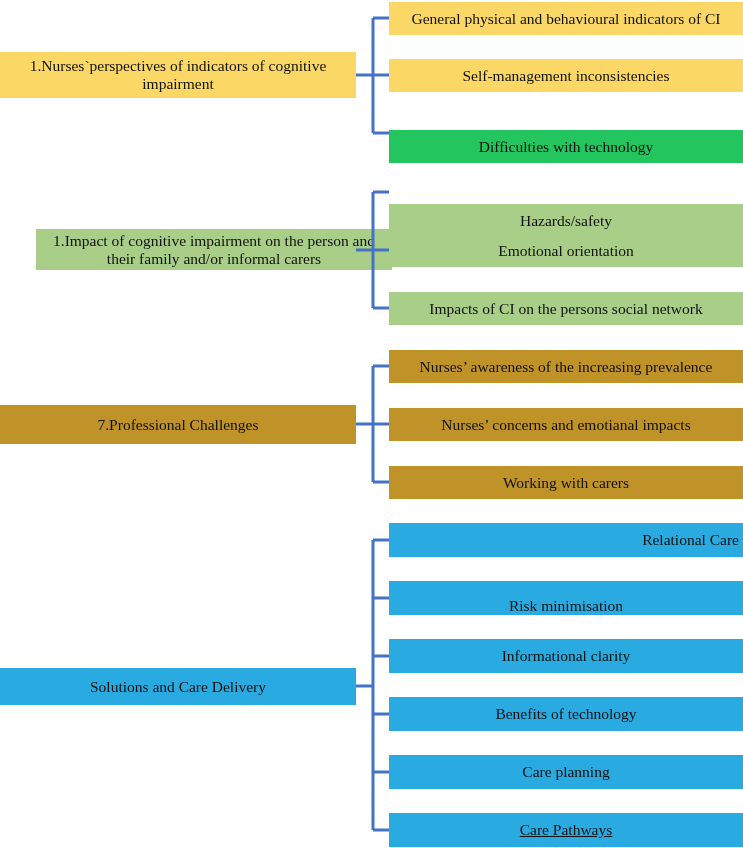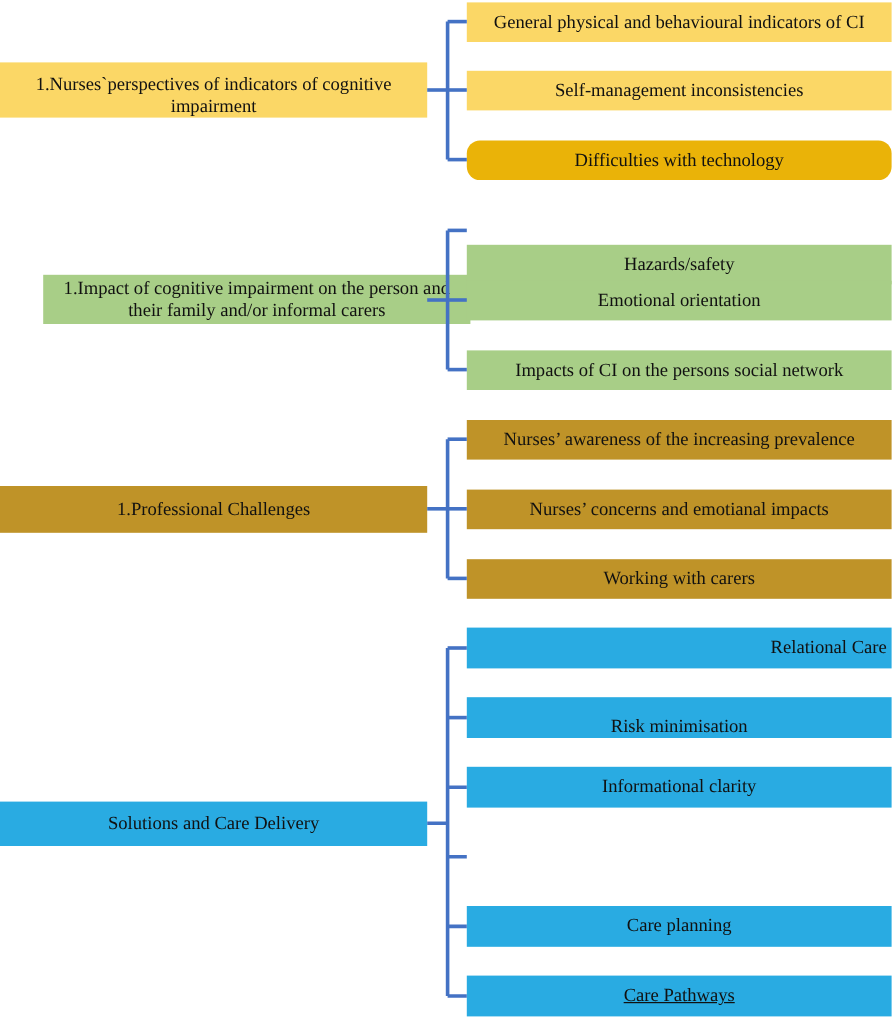--- a/index.html
+++ b/index.html
@@ -55,50 +55,50 @@
     width: 743px;
     height: 848px;
     pointer-events: none;
   }
 </style>
 </head>
 <body>
 
 <div id="diagram">
 
-  <div class="box parent" style="top:52px; height:46px; background:#FBD766;align-items:flex-end;">
+  <div class="box parent" style="top:52px; height:46px; background:#FBD766;">
     <span>1.Nurses`perspectives of indicators of cognitive impairment</span>
   </div>
 
   <div class="box child" style="top:2px; height:33px; background:#FBD766;">
     <span>General physical and behavioural indicators of CI</span>
   </div>
   <div class="box child" style="top:59px; height:33px; background:#FBD766;">
     <span>Self-management inconsistencies</span>
   </div>
-  <div class="box child" style="top:117px; height:33px; background:#eab308;border-radius:11px;">
+  <div class="box child" style="top:130px; height:33px; background:#22c55e;">
     <span>Difficulties with technology</span>
   </div>
 
   <div class="box parent" style="top:229px; height:41px; background:#A8CE87;margin-left:36px;">
     <span>1.Impact of cognitive impairment on the person and their family and/or informal carers</span>
   </div>
 
   <div class="box child" style="top:176px; height:33px; background:#A8CE87;margin-top:28px;">
     <span>Hazards/safety</span>
   </div>
   <div class="box child" style="top:234px; height:33px; background:#A8CE87;">
     <span>Emotional orientation</span>
   </div>
   <div class="box child" style="top:292px; height:33px; background:#A8CE87;">
     <span>Impacts of CI on the persons social network</span>
   </div>
 
   <div class="box parent" style="top:405px; height:39px; background:#BF9328;">
-    <span>1.Professional Challenges</span>
+    <span>7.Professional Challenges</span>
   </div>
 
   <div class="box child" style="top:350px; height:33px; background:#BF9328;">
     <span>Nurses’ awareness of the increasing prevalence</span>
   </div>
   <div class="box child" style="top:408px; height:33px; background:#BF9328;justify-content:center;">
     <span>Nurses’ concerns and emotianal impacts</span>
   </div>
   <div class="box child" style="top:466px; height:33px; background:#BF9328;">
     <span>Working with carers</span>
@@ -109,20 +109,23 @@
   </div>
 
   <div class="box child" style="top:523px; height:34px; background:#29ABE2;justify-content:flex-end;">
     <span>Relational Care</span>
   </div>
   <div class="box child" style="top:581px; height:34px; background:#29ABE2;align-items:flex-end;">
     <span>Risk minimisation</span>
   </div>
   <div class="box child" style="top:639px; height:34px; background:#29ABE2;">
     <span>Informational clarity</span>
+  </div>
+  <div class="box child" style="top:697px; height:34px; background:#29ABE2;">
+    <span>Benefits of technology</span>
   </div>
   <div class="box child" style="top:755px; height:34px; background:#29ABE2;">
     <span>Care planning</span>
   </div>
   <div class="box child" style="top:813px; height:34px; background:#29ABE2;text-decoration:underline;">
     <span>Care Pathways</span>
   </div>
 
   <svg id="connectors" viewBox="0 0 743 848">
     <g stroke="#4472C4" stroke-width="3" fill="none" stroke-linecap="butt">

